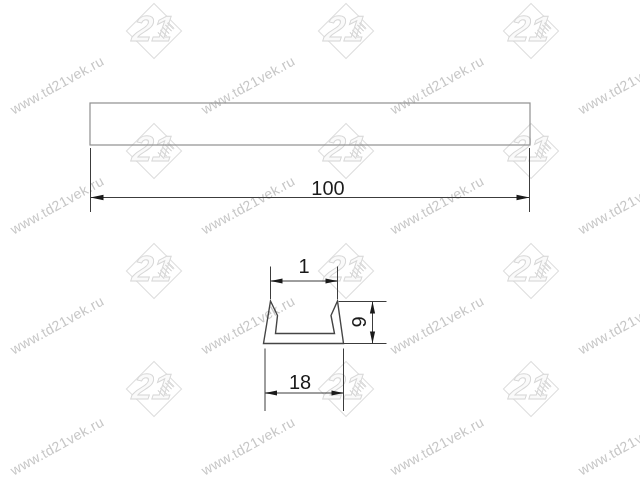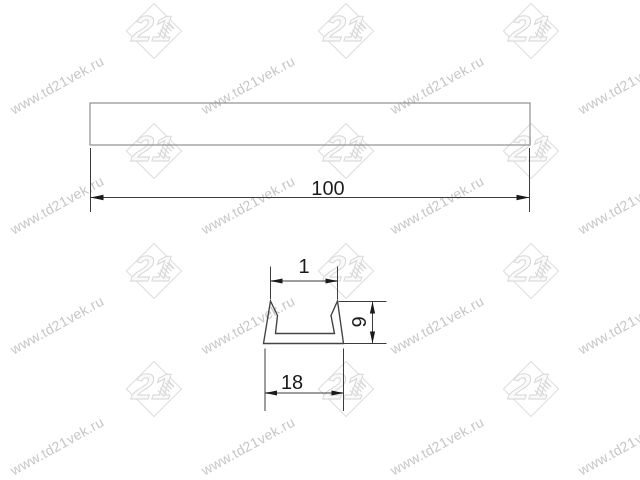--- a/index.html
+++ b/index.html
@@ -162,15 +162,15 @@
     <polygon points="265,393 277,390.4 277,395.6" fill="#1a1a1a"></polygon>
     <polygon points="343.5,393 331.5,390.4 331.5,395.6" fill="#1a1a1a"></polygon>
   </svg>
 
   <div class="dim-label" style="left:328px;top:188px">100</div>
 
   <div class="dim-label" style="left:304px;top:266px">1</div>
 
   <div class="dim-label rot" style="left:359px;top:322px">9</div>
 
-  <div class="dim-label" style="left:292px;top:382px">18</div>
+  <div class="dim-label" style="left:300px;top:382px">18</div>
 
 </div>
 
 </body></html>

